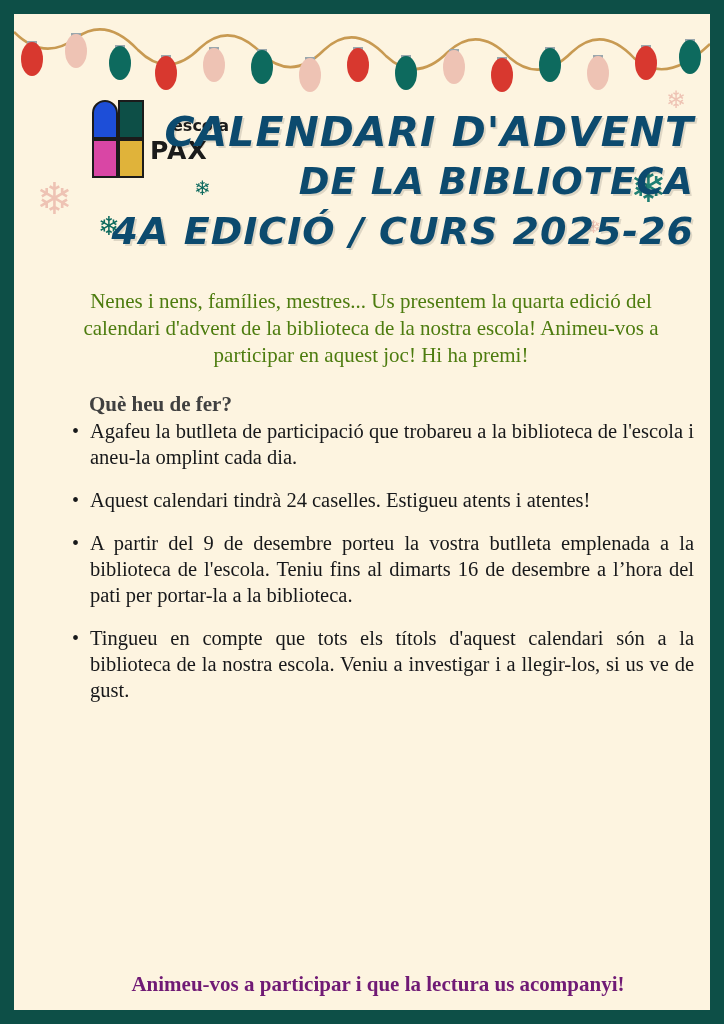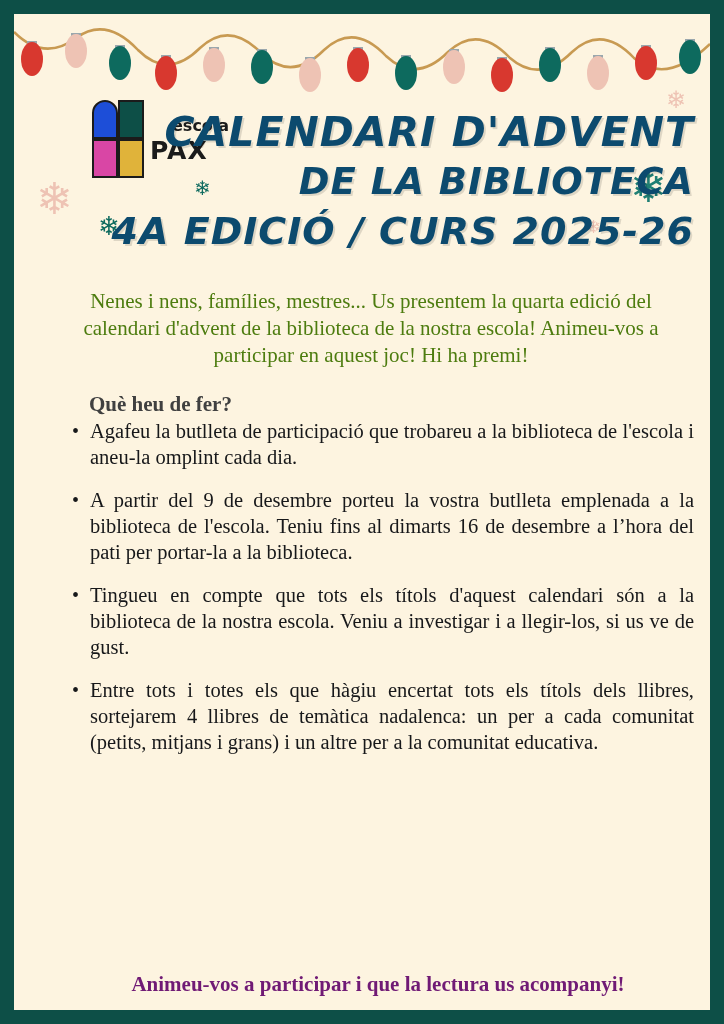--- a/index.html
+++ b/index.html
@@ -259,21 +259,21 @@
       <div class="title-l2">DE LA BIBLIOTECA</div>
       <div class="title-l3">4A EDICIÓ / CURS 2025-26</div>
     </div>
 
     <div class="intro">Nenes i nens, famílies, mestres... Us presentem la quarta edició del calendari d'advent de la biblioteca de la nostra escola! Animeu-vos a participar en aquest joc! Hi ha premi!</div>
 
     <div class="q-head">Què heu de fer?</div>
 
     <div class="bullets">
       <div class="bullet">Agafeu la butlleta de participació que trobareu a la biblioteca de l'escola i aneu-la omplint cada dia.</div>
+      <div class="bullet">Aquest calendari tindrà 24 caselles. Estigueu atents i atentes!</div>
       <div class="bullet">A partir del 9 de desembre porteu la vostra butlleta emplenada a la biblioteca de l'escola. Teniu fins al dimarts 16 de desembre a l’hora del pati per portar-la a la biblioteca.</div>
       <div class="bullet">Tingueu en compte que tots els títols d'aquest calendari són a la biblioteca de la nostra escola. Veniu a investigar i a llegir-los, si us ve de gust.</div>
-      <div class="bullet">Entre tots i totes els que hàgiu encertat tots els títols dels llibres, sortejarem 4 llibres de temàtica nadalenca: un per a cada comunitat (petits, mitjans i grans) i un altre per a la comunitat educativa.</div>
     </div>
 
     <div class="closing">Animeu-vos a participar i que la lectura us acompanyi!</div>
 
   </div>
 </div>
 
 </body></html>

